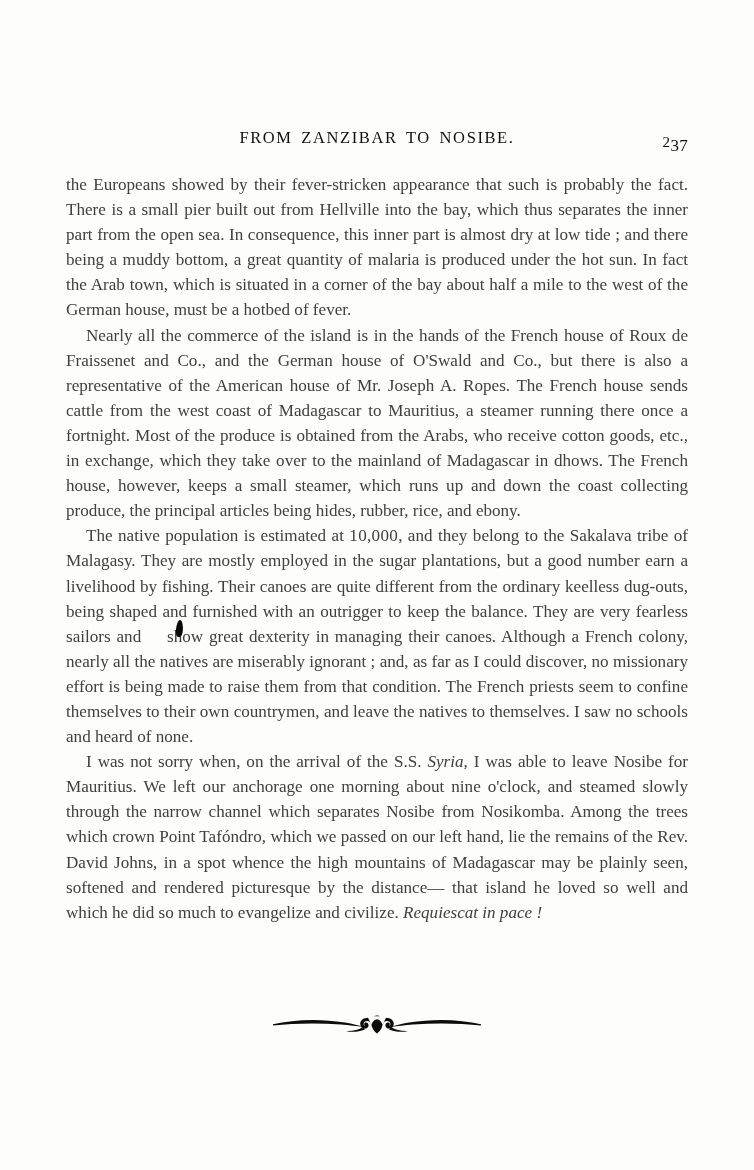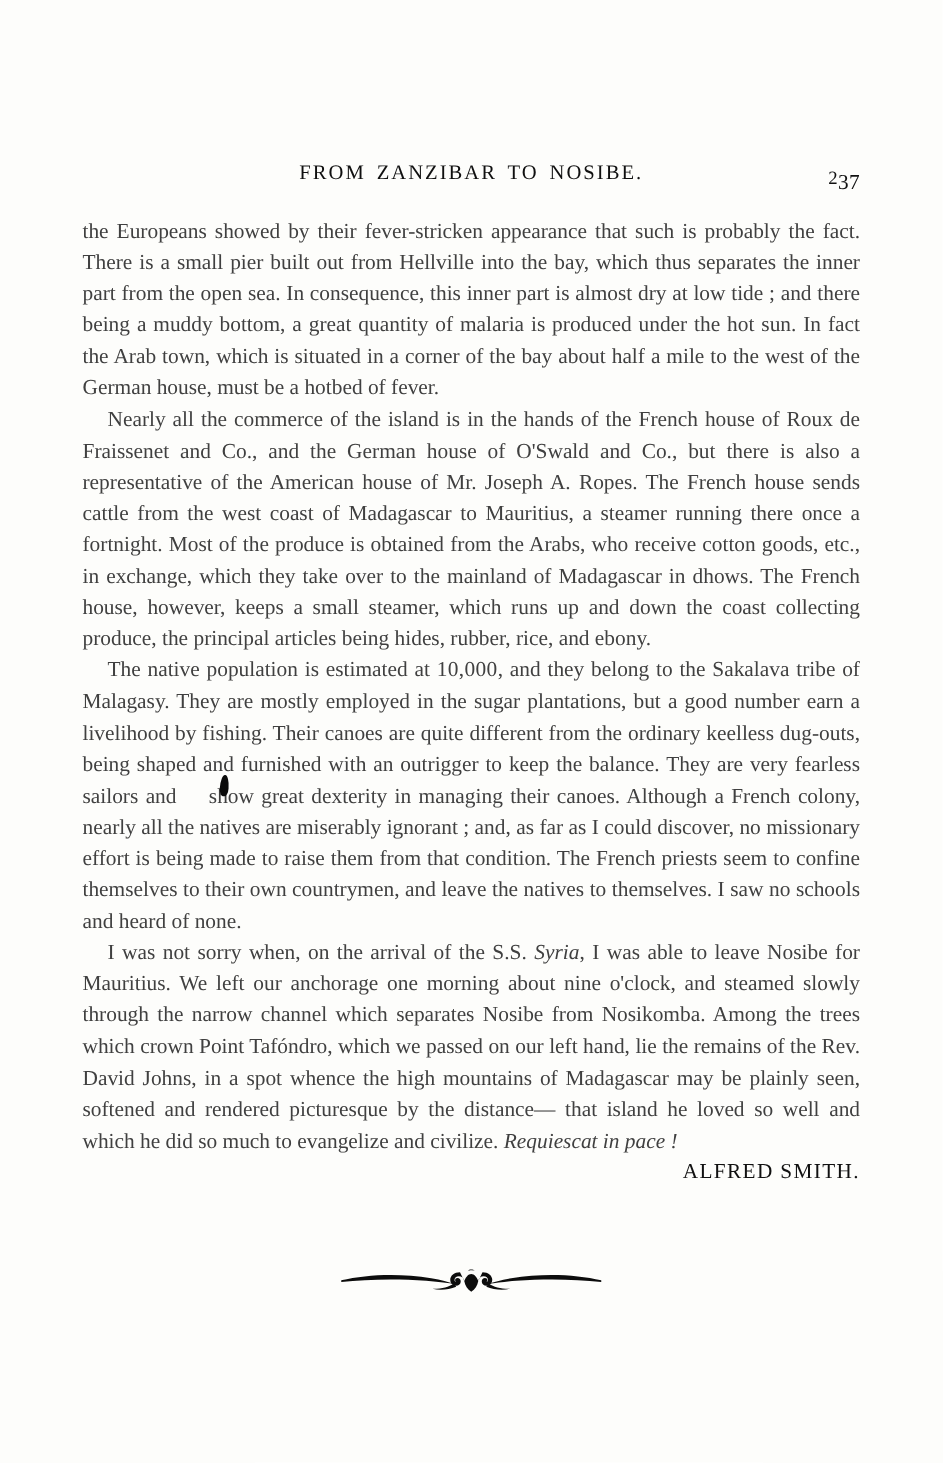--- a/index.html
+++ b/index.html
@@ -132,23 +132,20 @@
   <div class="textblock">
 
     <p class="para">the Europeans showed by their fever-stricken appearance that such is probably the fact.  There is a small pier built out from Hellville into the bay, which thus separates the inner part from the open sea.  In consequence, this inner part is almost dry at low tide ; and there being a muddy bottom, a great quantity of malaria is produced under the hot sun.  In fact the Arab town, which is situated in a corner of the bay about half a mile to the west of the German house, must be a hotbed of fever.</p>
 
     <p class="para indent">Nearly all the commerce of the island is in the hands of the French house of Roux de Fraissenet and Co., and the German house of O'Swald and Co., but there is also a representative of the American house of Mr. Joseph A. Ropes.  The French house sends cattle from the west coast of Madagascar to Mauritius, a steamer running there once a fortnight. Most of the produce is obtained from the Arabs, who receive cotton goods, etc., in exchange, which they take over to the mainland of Madagascar in dhows.  The French house, however, keeps a small steamer, which runs up and down the coast collecting produce, the principal articles being hides, rubber, rice, and ebony.</p>
 
     <p class="para indent"><span>The native population is estimated at </span><span class="osf">10,000</span><span>, and they belong to the Sakalava tribe of Malagasy.  They are mostly employed in the sugar plantations, but a good number earn a livelihood by fishing. Their canoes are quite different from the ordinary keelless dug-outs, being shaped and furnished with an outrigger to keep the balance. They are very fearless sailors and </span><span class="blot"><span>show</span></span><span> great dexterity in managing their canoes.  Although a French colony, nearly all the natives are miserably ignorant ; and, as far as I could discover, no missionary effort is being made to raise them from that condition.  The French priests seem to confine themselves to their own countrymen, and leave the natives to themselves.  I saw no schools and heard of none.</span></p>
 
     <p class="para indent"><span>I was not sorry when, on the arrival of the S.S. </span><span class="it">Syria</span><span>, I was able to leave Nosibe for Mauritius.  We left our anchorage one morning about nine o'clock, and steamed slowly through the narrow channel which separates Nosibe from Nosikomba.  Among the trees which crown Point Tafóndro, which we passed on our left hand, lie the remains of the Rev. David Johns, in a spot whence the high mountains of Madagascar may be plainly seen, softened and rendered picturesque by the distance— that island he loved so well and which he did so much to evangelize and civilize.  </span><span class="it">Requiescat in pace !</span></p>
 
-    <div class="signature">
-      <span class="sc">ALFRED SMITH.</span>
-    </div>
 
   </div>
 
   <div class="ornament">
     <svg viewBox="0 0 220 44" xmlns="http://www.w3.org/2000/svg" aria-hidden="true">
       <g fill="#0c0c0c">
 
         <path d="M6 20.2
                  C 26 15.6, 52 14.2, 78 18.6
                  C 86 20.0, 92 21.6, 96 23.0

